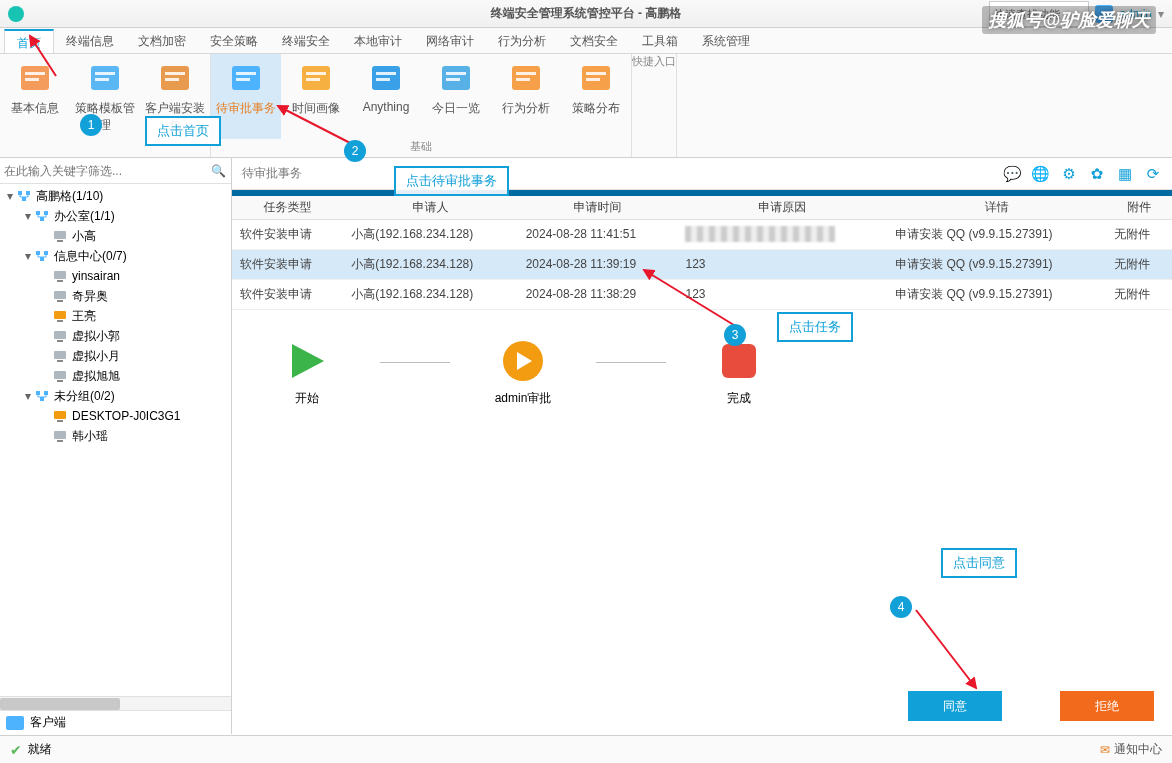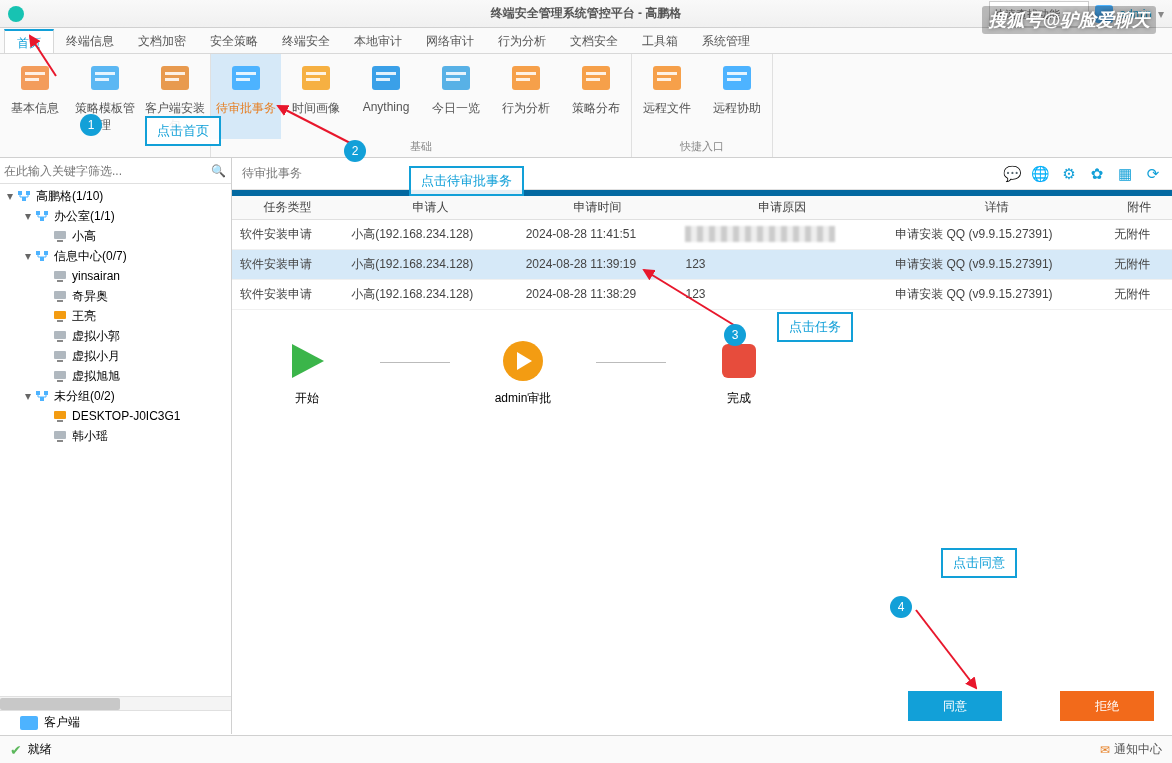--- a/index.html
+++ b/index.html
@@ -36,21 +36,21 @@
 .searchbox .sicon { width: 16px; color: #888; }
 .tree { flex: 1; overflow: auto; padding: 2px 0; }
 .tnode { display: flex; align-items: center; height: 20px; cursor: pointer; white-space: nowrap; }
 .tnode .arrow { width: 12px; color: #666; text-align: center; }
 .tnode .ticon { width: 16px; height: 14px; margin-right: 4px; display:flex; align-items:center; justify-content:center; }
 .tnode.d0 { padding-left: 4px; }
 .tnode.d1 { padding-left: 22px; }
 .tnode.d2 { padding-left: 40px; }
 .sb-scroll { height: 14px; border-top: 1px solid #e0e0e0; background: #f4f4f4; position: relative; }
 .sb-scroll .thumb { position: absolute; left: 0; top: 1px; width: 120px; height: 12px; background: #c8c8c8; border-radius: 2px; }
-.sb-footer { height: 24px; border-top: 1px solid #e0e0e0; display: flex; align-items: center; padding: 0 20px; gap: 6px; }
+.sb-footer { height: 24px; border-top: 1px solid #e0e0e0; display: flex; align-items: center; padding: 0 6px; gap: 6px; }
 .sb-footer .ficon { width: 18px; height: 14px; background: #4db3ff; border-radius: 2px; }
 
 .main { flex: 1; display: flex; flex-direction: column; border-left: none; }
 .mheader { height: 32px; border-bottom: 1px solid #e0e0e0; display: flex; align-items: center; padding: 0 10px; }
 .mheader .mtitle { color: #777; }
 .mheader .mtools { margin-left: auto; display: flex; gap: 10px; }
 .mheader .mtools span { width: 18px; height: 18px; color: #12a0d8; cursor: pointer; display:flex; align-items:center; justify-content:center; font-size: 15px; }
 
 .table { border-collapse: collapse; width: 100%; }
 .table th { background: #f9f9f9; border-bottom: 1px solid #e0e0e0; border-top: 6px solid #0369a1; height: 26px; color: #444; font-weight: normal; }
@@ -200,42 +200,20 @@
               <rect x="8" y="12" width="20" height="3" fill="#fff" opacity=".85"></rect>
               <rect x="8" y="18" width="14" height="3" fill="#fff" opacity=".85"></rect>
             </svg>
           </div>
           <div class="rlabel">策略分布</div>
         </div>
       </div>
       <div class="glabel">基础</div>
     </div>
     <div class="rgroup">
-      <div class="ritems">
-        <div class="ritem">
-          <div class="ricon">
-            <svg width="36" height="36">
-              <rect x="4" y="6" width="28" height="24" rx="3" fill="#f6a04a"></rect>
-              <rect x="8" y="12" width="20" height="3" fill="#fff" opacity=".85"></rect>
-              <rect x="8" y="18" width="14" height="3" fill="#fff" opacity=".85"></rect>
-            </svg>
-          </div>
-          <div class="rlabel">远程文件</div>
-        </div>
-        <div class="ritem">
-          <div class="ricon">
-            <svg width="36" height="36">
-              <rect x="4" y="6" width="28" height="24" rx="3" fill="#4db3ff"></rect>
-              <rect x="8" y="12" width="20" height="3" fill="#fff" opacity=".85"></rect>
-              <rect x="8" y="18" width="14" height="3" fill="#fff" opacity=".85"></rect>
-            </svg>
-          </div>
-          <div class="rlabel">远程协助</div>
-        </div>
-      </div>
       <div class="glabel">快捷入口</div>
     </div>
   </div>
 
 <div class="content">
   <div class="sidebar">
     <div class="searchbox">
       <input placeholder="在此输入关键字筛选..." style="">
       <span class="sicon">🔍</span>
     </div>
@@ -485,21 +463,21 @@
     <span class="nicon">✉</span>
     <span>通知中心</span>
   </div>
 </div>
 
 <div class="watermark">搜狐号@驴脸爱聊天</div>
 
 <div class="badge" style="left:80px; top:114px;">1</div>
 <div class="callout" style="left:120px; top:116px;">点击首页</div>
 <div class="badge" style="left:344px; top:140px;">2</div>
-<div class="callout" style="left:384px; top:166px;">点击待审批事务</div>
+<div class="callout" style="left:369px; top:166px;">点击待审批事务</div>
 <div class="badge" style="left:724px; top:324px;">3</div>
 <div class="callout" style="left:752px; top:312px;">点击任务</div>
 <div class="badge" style="left:890px; top:596px;">4</div>
 <div class="callout" style="left:916px; top:548px;">点击同意</div>
 
 <svg class="arrow-svg" style="left:22px; top:30px;" width="40" height="50">
     <defs>
       <marker id="ah" markerWidth="6" markerHeight="6" refX="5" refY="3" orient="auto">
         <path d="M0,0 L6,3 L0,6 Z" fill="#e8172c"></path>
       </marker>

